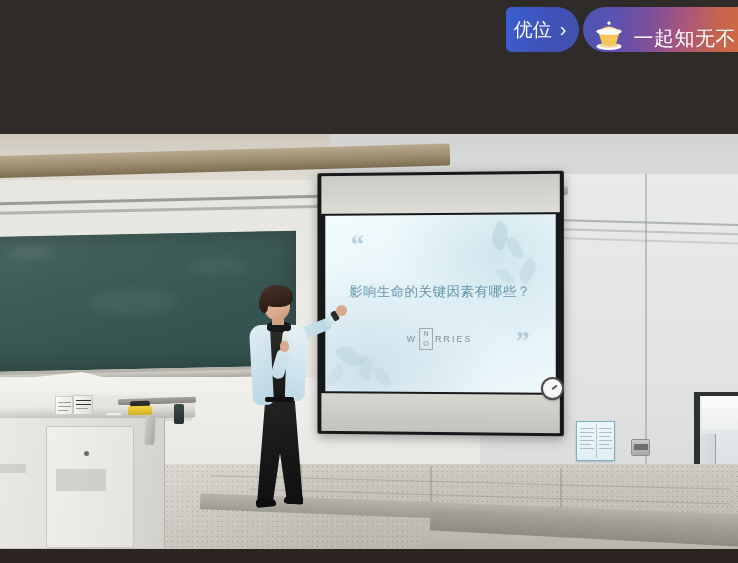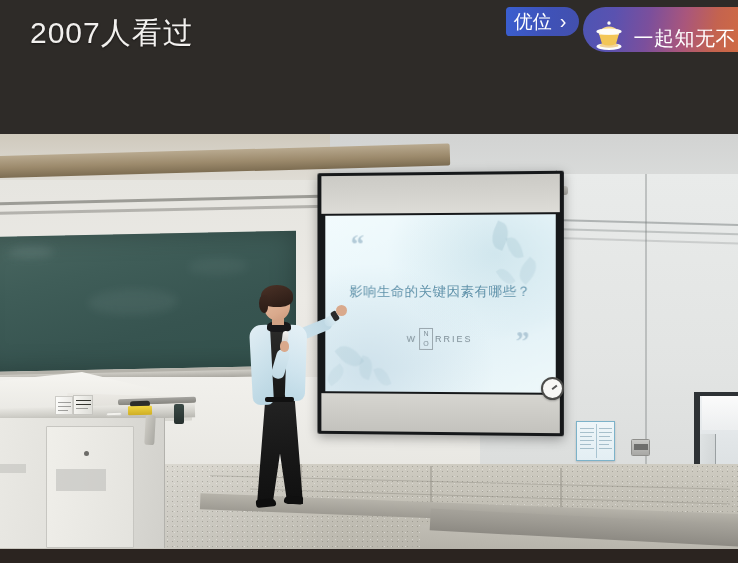--- a/index.html
+++ b/index.html
@@ -35,21 +35,21 @@
 
   
   .badge-row {
     position:absolute; top:7px; right:0;
     height:45px;
     display:flex; align-items:stretch;
   }
   .badge-blue {
     position:relative;
     display:flex; align-items:center; justify-content:flex-end;
-    height:29px;
+    height:45px;
     padding:0 12px 0 8px;
     margin-right:4px;
     background:linear-gradient(100deg,#3a5fd0 0%,#3f52b8 55%,#4350ad 100%);
     border-radius:6px 24px 24px 6px;
     color:#ffffff;
     font-size:19px;
     white-space:nowrap;
     overflow:hidden;
   }
   .badge-blue .chev {
@@ -559,21 +559,20 @@
     position:absolute; left:0; top:549px; width:738px; height:14px;
     background:#2b2420;
   }
 </style>
 </head>
 <body>
 
 <div id="app">
 
   <div class="header">
-    <div class="view-count">2007人看过</div>
 
     <div class="badge-row">
 
       <div class="badge-blue">
         <span>优位</span>
         <span class="chev">›</span>
       </div>
 
       <div class="badge-grad">
         <span class="cup">

